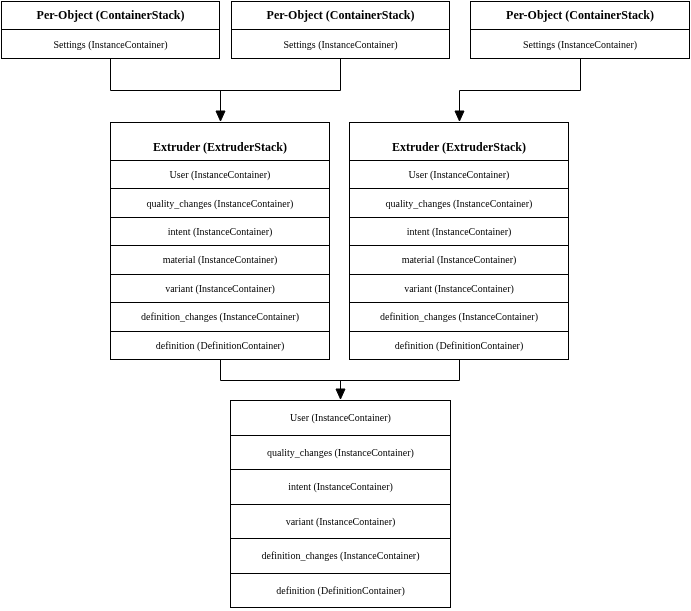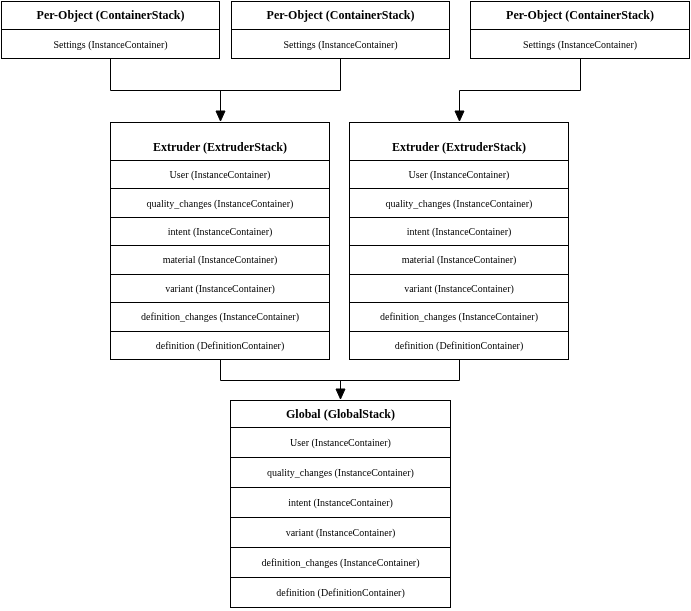--- a/index.html
+++ b/index.html
@@ -136,21 +136,20 @@
     <div class="stack-row">User (InstanceContainer)</div>
     <div class="stack-row">quality_changes (InstanceContainer)</div>
     <div class="stack-row">intent (InstanceContainer)</div>
     <div class="stack-row">material (InstanceContainer)</div>
     <div class="stack-row">variant (InstanceContainer)</div>
     <div class="stack-row">definition_changes (InstanceContainer)</div>
     <div class="stack-row">definition (DefinitionContainer)</div>
   </div>
 
   <div class="stack" id="global-stack">
-    <div class="stack-header">Global (GlobalStack)</div>
     <div class="stack-row">User (InstanceContainer)</div>
     <div class="stack-row">quality_changes (InstanceContainer)</div>
     <div class="stack-row">intent (InstanceContainer)</div>
     <div class="stack-row">variant (InstanceContainer)</div>
     <div class="stack-row">definition_changes (InstanceContainer)</div>
     <div class="stack-row">definition (DefinitionContainer)</div>
   </div>
 
 </div>
 

